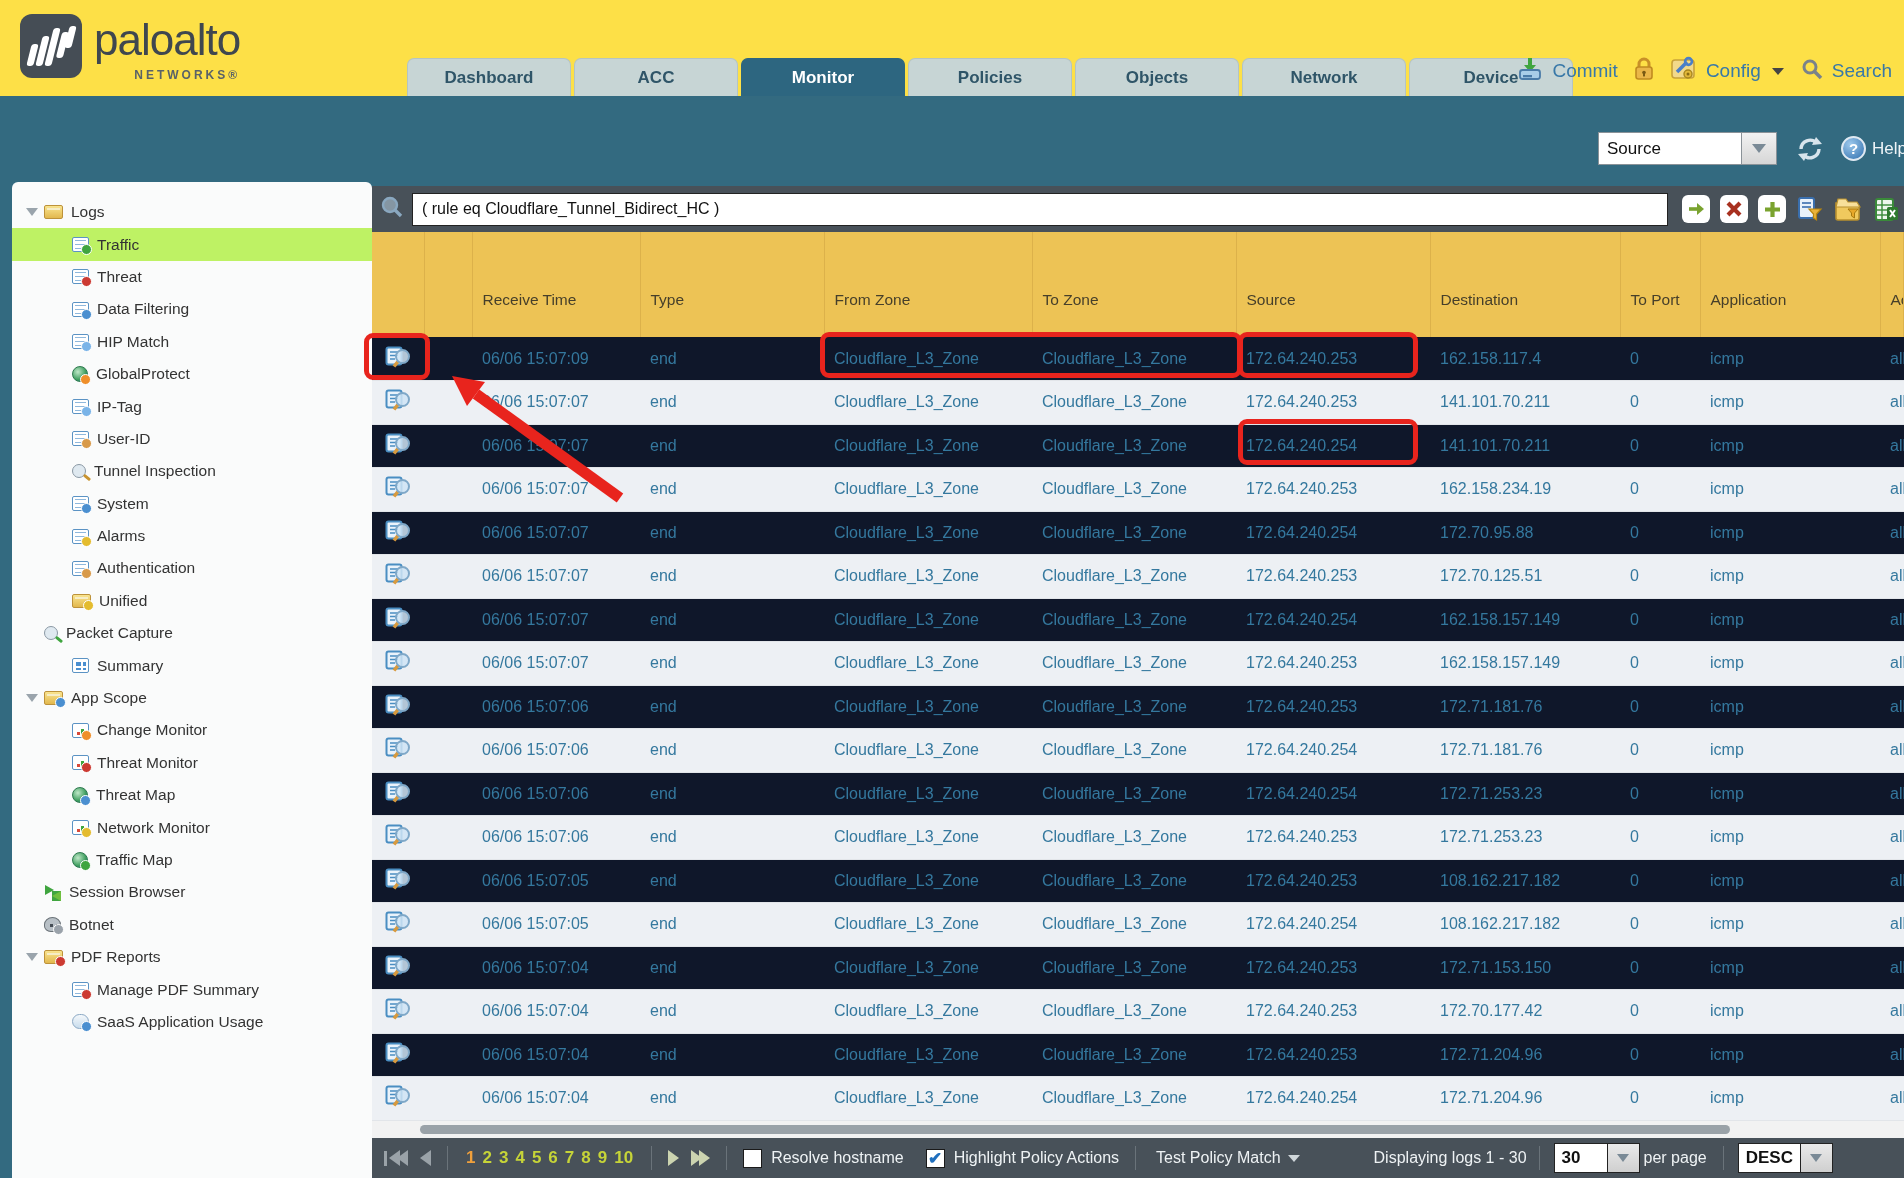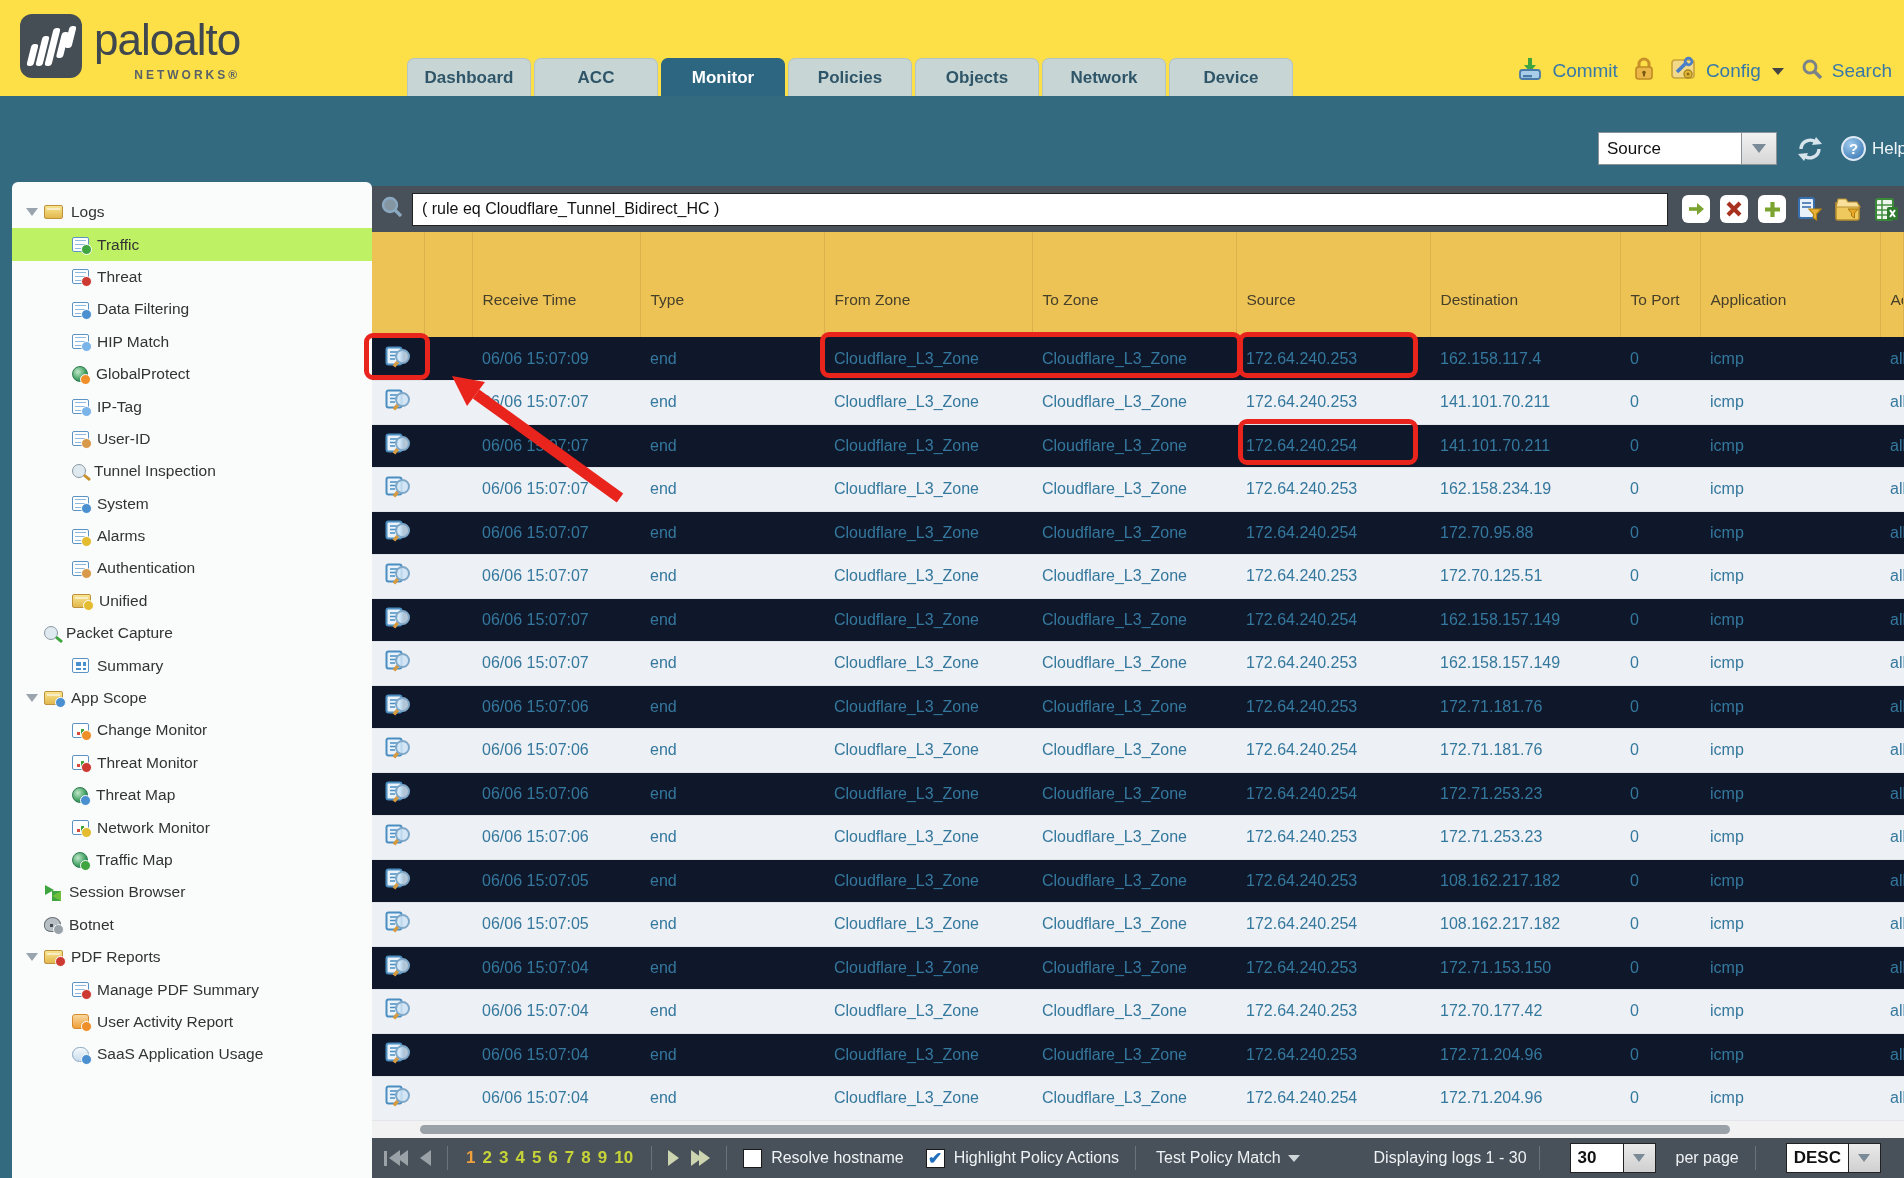--- a/index.html
+++ b/index.html
@@ -15,21 +15,21 @@
   .logo-mark i:nth-child(1){left:9px;top:30px;height:22px;}
   .logo-mark i:nth-child(2){left:19px;top:22px;height:30px;}
   .logo-mark i:nth-child(3){left:29px;top:14px;height:38px;}
   .logo-mark i:nth-child(4){left:39px;top:18px;height:26px;}
   .logo-mark i:nth-child(5){left:47px;top:12px;height:22px;}
   .logo-text{margin-left:12px;display:flex;flex-direction:column;align-items:flex-end;}
   .brand{font-size:44px;color:#3f474f;letter-spacing:-1px;line-height:52px;font-weight:400;}
   .brand-sub{font-size:12px;color:#5a6268;letter-spacing:3px;font-weight:bold;margin-top:2px;}
 
   .tabs{position:absolute;left:407px;bottom:0;display:flex;gap:3px;}
-  .tab{width:124px;height:38px;background:#c7d5d5;border:1px solid #b4c4c4;border-bottom:none;
+  .tab{width:164px;height:38px;background:#c7d5d5;border:1px solid #b4c4c4;border-bottom:none;
        border-radius:7px 7px 0 0;text-align:center;line-height:37px;font-size:17px;font-weight:bold;
        color:#2f5568;cursor:pointer;}
   .tab.active{background:#2d6680;border-color:#2d6680;color:#ffffff;}
 
   .hdr-actions{position:absolute;right:12px;top:56px;display:flex;align-items:center;gap:9px;
        font-size:19px;color:#3878a8;}
   .hdr-actions .lbl{cursor:pointer;}
   .caret{width:0;height:0;border-left:6px solid transparent;border-right:6px solid transparent;
        border-top:7px solid #444;display:inline-block;}
 
@@ -145,21 +145,21 @@
   .tri.r{border-left:11px solid #ccd4b0;}
   .bar-v{width:3px;height:15px;background:#9aa2a8;}
   .pages{display:flex;gap:7px;font-weight:bold;font-size:17px;margin:0 8px;}
   .pages span{color:#c6d438;cursor:pointer;}
   .pages span.cur{color:#f0a03c;}
   .cb{width:19px;height:19px;background:#fff;border:1px solid #1a1a1a;margin:0 9px 0 6px;flex:none;
        display:flex;align-items:center;justify-content:center;cursor:pointer;font-size:17px;font-weight:bold;color:#1f6fbe;}
   .bb-lbl{white-space:nowrap;}
   .bb-drop{display:flex;align-items:center;gap:7px;margin:0 10px;cursor:pointer;white-space:nowrap;}
   .bb-drop b{width:0;height:0;border-left:6px solid transparent;border-right:6px solid transparent;border-top:7px solid #cfd6da;}
-  .mini-sel{display:flex;height:30px;margin:0 20px;cursor:pointer;}
+  .mini-sel{display:flex;height:30px;margin:0 4px;cursor:pointer;}
   .mini-sel .val{background:#fff;border:1px solid #222;height:30px;min-width:54px;font-size:17px;color:#111;
        padding:0 7px;display:flex;align-items:center;font-weight:bold;}
   .mini-sel .trig{width:32px;height:30px;background:linear-gradient(#eaeaea,#cfcfcf);border:1px solid #222;
        border-left:none;display:flex;align-items:center;justify-content:center;}
   .mini-sel .trig b{width:0;height:0;border-left:6px solid transparent;border-right:6px solid transparent;border-top:8px solid #7a8a96;}
 
   
   .ann{position:absolute;border:5px solid #e8241d;border-radius:9px;pointer-events:none;}
   .overlay{position:absolute;left:0;top:0;pointer-events:none;}
 </style>
@@ -416,27 +416,20 @@
     <span class="tarrow">
           <b></b>
         </span>
     <span class="ticon i-doc-red"></span>
     <span class="tlabel">Manage PDF Summary</span>
   </div>
       <div class="tree-item lvl1">
     <span class="tarrow">
           <b></b>
         </span>
-    <span class="ticon i-person-orange"></span>
-    <span class="tlabel">User Activity Report</span>
-  </div>
-      <div class="tree-item lvl1">
-    <span class="tarrow">
-          <b></b>
-        </span>
     <span class="ticon i-cloud-blue"></span>
     <span class="tlabel">SaaS Application Usage</span>
   </div>
     </div>
   <div class="collapse-handle">
       <b></b>
     </div>
 
   <div class="filterbar">
     <span class="f-mag">

